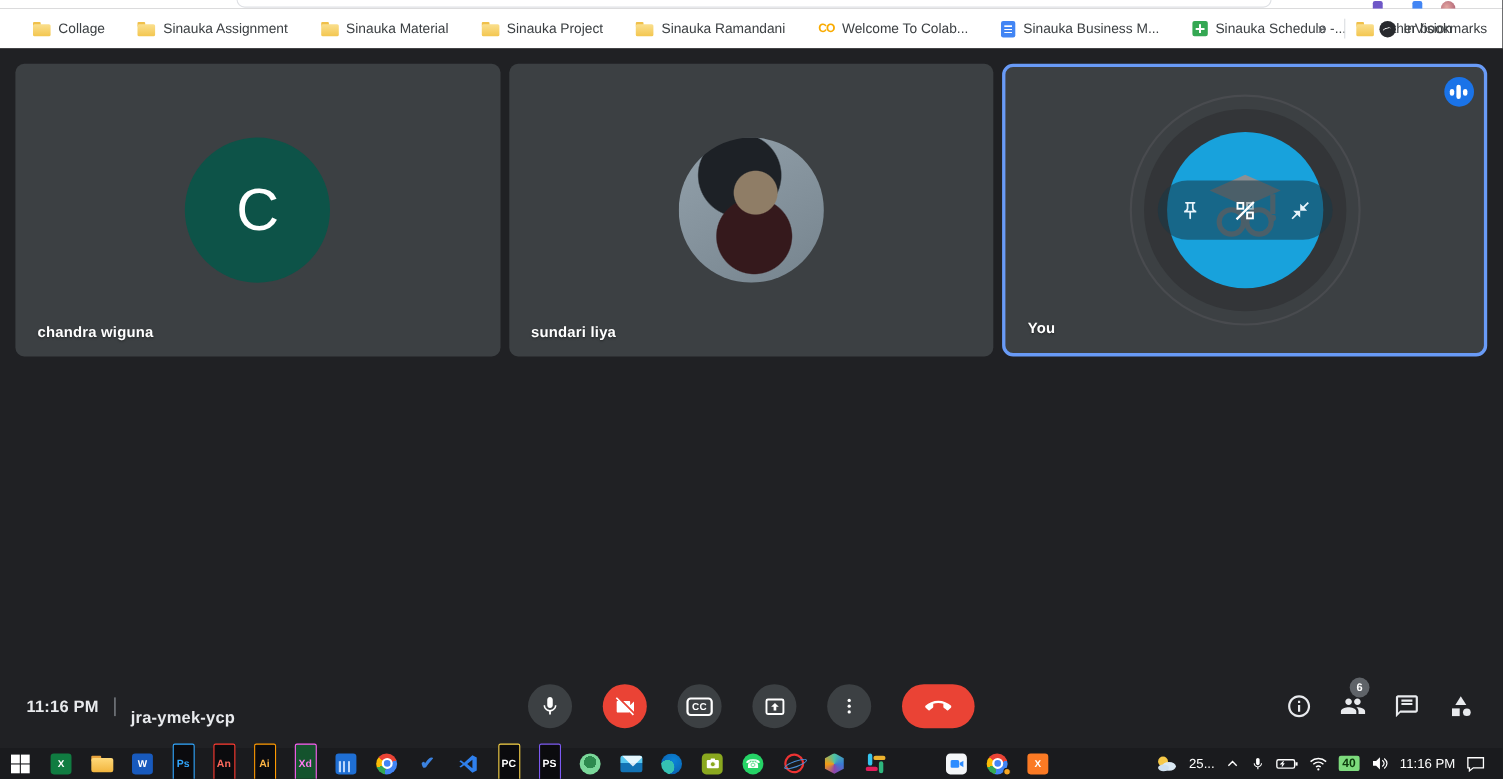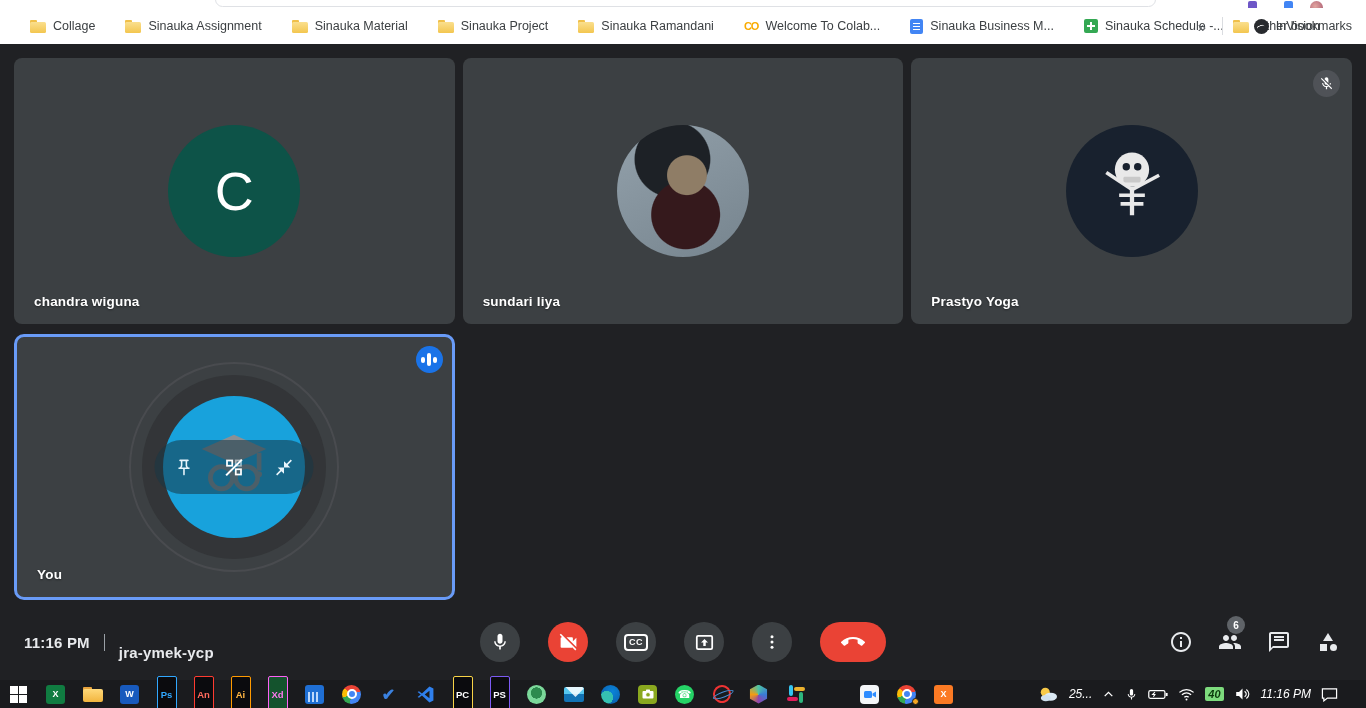--- a/index.html
+++ b/index.html
@@ -92,21 +92,21 @@
   .winlogo { width:17px; height:17px; display:grid; grid-template-columns:8px 8px; grid-template-rows:8px 8px; gap:1px; }
   .winlogo i { background:#fff; }
   .folder-tb { width:20px; height:15px; position:relative; }
   .folder-tb:before { content:""; position:absolute; top:0; left:0; width:9px; height:5px; background:#e8a33d; border-radius:1px 1px 0 0; }
   .folder-tb:after { content:""; position:absolute; top:2px; left:0; width:20px; height:13px; background:linear-gradient(#ffd97a,#f2b53e); border-radius:2px; }
   .chrome-ic { width:19px; height:19px; border-radius:50%; background:conic-gradient(from -50deg,#ea4335 0 120deg,#4285f4 0 240deg,#34a853 0 300deg,#fbbc05 0 360deg); position:relative; }
   .chrome-ic:after { content:""; position:absolute; inset:4.5px; border-radius:50%; background:#4285f4; border:2px solid #fff; }
   .edge-ic { width:19px; height:19px; border-radius:50%; background:radial-gradient(circle at 30% 65%,#35c1b2 0 35%,transparent 36%),radial-gradient(circle at 60% 35%,#0a84d8,#0b57a4); }
   .badge-dot { position:absolute; right:6px; bottom:3px; width:7px; height:7px; border-radius:50%; background:#f5a623; border:1px solid #1a1b1e; }
   .hex { width:19px; height:19px; clip-path:polygon(50% 0,95% 25%,95% 75%,50% 100%,5% 75%,5% 25%); background:conic-gradient(#4cc3a5,#3a7bd5,#8e44ad,#f39c12,#4cc3a5); }
-  .tray { margin-left:auto; display:flex; align-items:center; gap:10px; padding-right:28px; color:#fff; font-size:12px;font-style:italic; }
+  .tray { margin-left:auto; display:flex; align-items:center; gap:10px; padding-right:16px; color:#fff; font-size:12px; }
   .tray .txt { white-space:nowrap; }
   .batt40 { background:#7ddb7d; color:#0c3a0c; font-weight:700; font-size:11px; padding:1px 3px; border-radius:2px; }
   .slack-ic { position:relative; width:18px; height:18px; }
   .slack-ic i { position:absolute; border-radius:2px; }
   .slack-ic i:nth-child(1){ left:2px; top:0; width:4px; height:11px; background:#36c5f0; }
   .slack-ic i:nth-child(2){ left:12px; top:7px; width:4px; height:11px; background:#2eb67d; }
   .slack-ic i:nth-child(3){ left:0; top:12px; width:11px; height:4px; background:#e01e5a; }
   .slack-ic i:nth-child(4){ left:7px; top:2px; width:11px; height:4px; background:#ecb22e; }
   .wa-ic { width:19px; height:19px; border-radius:50%; background:#25d366; display:flex; align-items:center; justify-content:center; color:#fff; font-size:11px; }
   .cal-ic { width:19px; height:19px; border-radius:3px; background:#1f6fd4; display:flex; align-items:flex-end; justify-content:center; }
@@ -192,41 +192,20 @@
           </div>
         <span class="pname">chandra wiguna</span>
       </div>
 
 
       <div class="tile">
         <div class="av av-masked"></div>
         <span class="pname">sundari liya</span>
       </div>
 
-      <div class="tile">
-        <div class="av av-skeleton">
-          <svg class="icon-svg" width="90" height="100" viewBox="0 0 60 70">
-            <circle cx="30" cy="20" r="12" fill="#e9e9e9"></circle>
-            <circle cx="26" cy="18" r="2.6" fill="#18212e"></circle>
-              <circle cx="34" cy="18" r="2.6" fill="#18212e"></circle>
-            <rect x="24" y="25" width="12" height="4" rx="1" fill="#c9c9c9"></rect>
-            <line x1="30" y1="32" x2="30" y2="52" stroke="#e9e9e9" stroke-width="3"></line>
-            <line x1="21" y1="38" x2="39" y2="38" stroke="#e9e9e9" stroke-width="2.5"></line>
-            <line x1="22" y1="44" x2="38" y2="44" stroke="#e9e9e9" stroke-width="2.5"></line>
-            <line x1="30" y1="34" x2="12" y2="22" stroke="#e9e9e9" stroke-width="2.5"></line>
-            <line x1="30" y1="34" x2="49" y2="24" stroke="#e9e9e9" stroke-width="2.5"></line>
-          </svg>
-        </div>
-        <div class="mutebadge">
-          <svg class="icon-svg" width="15" height="15" viewBox="0 0 24 24" fill="#fff">
-              <path d="M19 11h-1.7c0 .74-.16 1.43-.43 2.05l1.23 1.23c.56-.98.9-2.09.9-3.28zm-4.02.17c0-.06.02-.11.02-.17V5c0-1.66-1.34-3-3-3S9 3.34 9 5v.18l5.98 5.99zM4.27 3 3 4.27l6.01 6.01V11c0 1.66 1.33 3 2.99 3 .22 0 .44-.03.65-.08l1.66 1.66c-.71.33-1.5.52-2.31.52-2.76 0-5.3-2.1-5.3-5.1H5c0 3.41 2.72 6.23 6 6.72V21h2v-3.28c.91-.13 1.77-.45 2.54-.9L19.73 21 21 19.73 4.27 3z"></path>
-            </svg>
-        </div>
-        <span class="pname">Prastyo Yoga</span>
-      </div>
 
 
       <div class="tile self">
         <div class="ring-outer">
           <div class="ring-disc">
             <div class="av-logo">
               <svg class="icon-svg" width="86" height="86" viewBox="0 0 48 48" fill="none" stroke="#8b9094" stroke-width="2.6">
                 <polygon points="24,6 42,14 24,22 6,14" fill="#8b9094" stroke="none"></polygon>
                 <line x1="38" y1="16" x2="38" y2="26"></line>
                   <circle cx="38" cy="28" r="1.6" fill="#8b9094" stroke="none"></circle>

